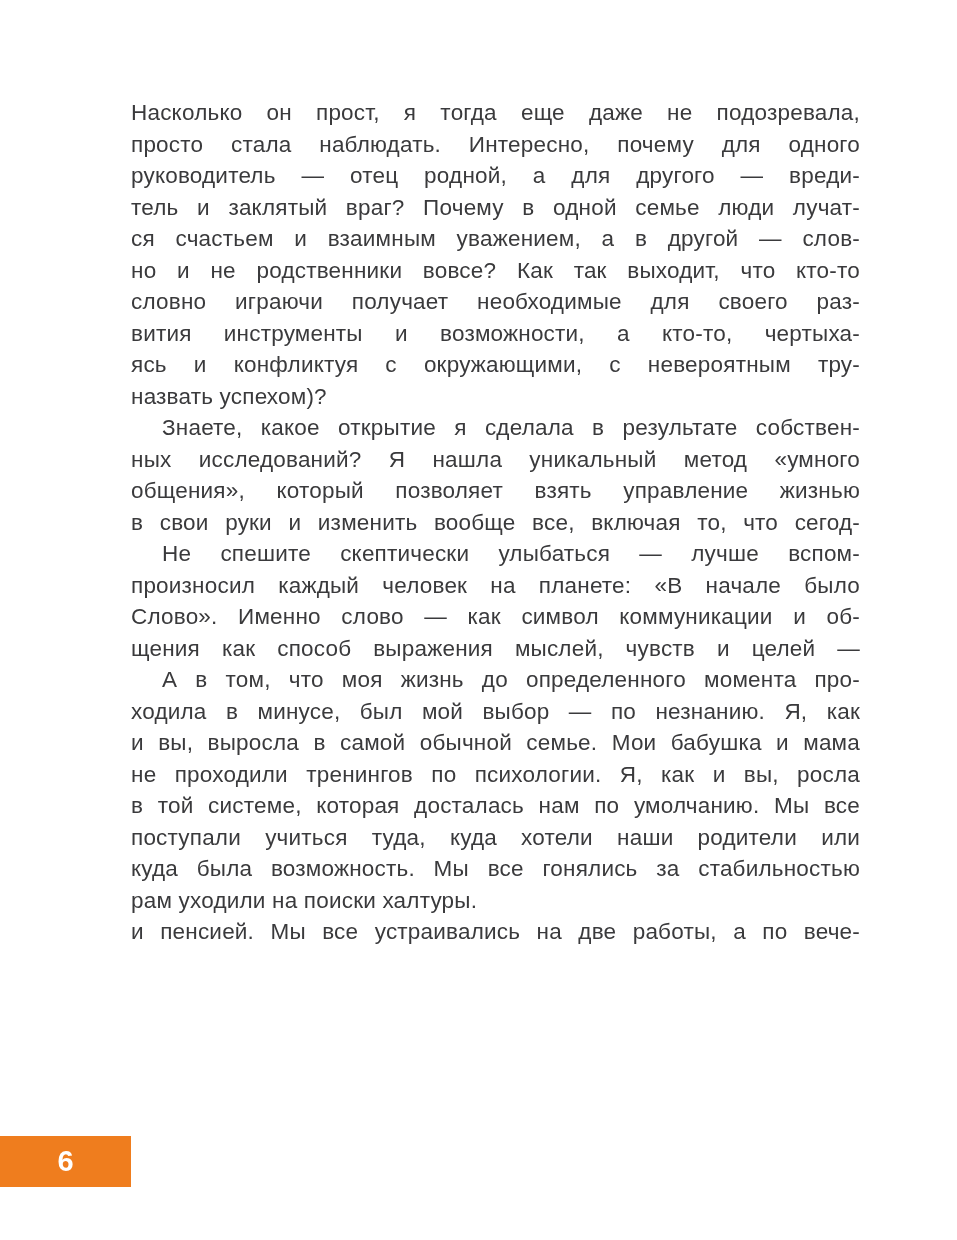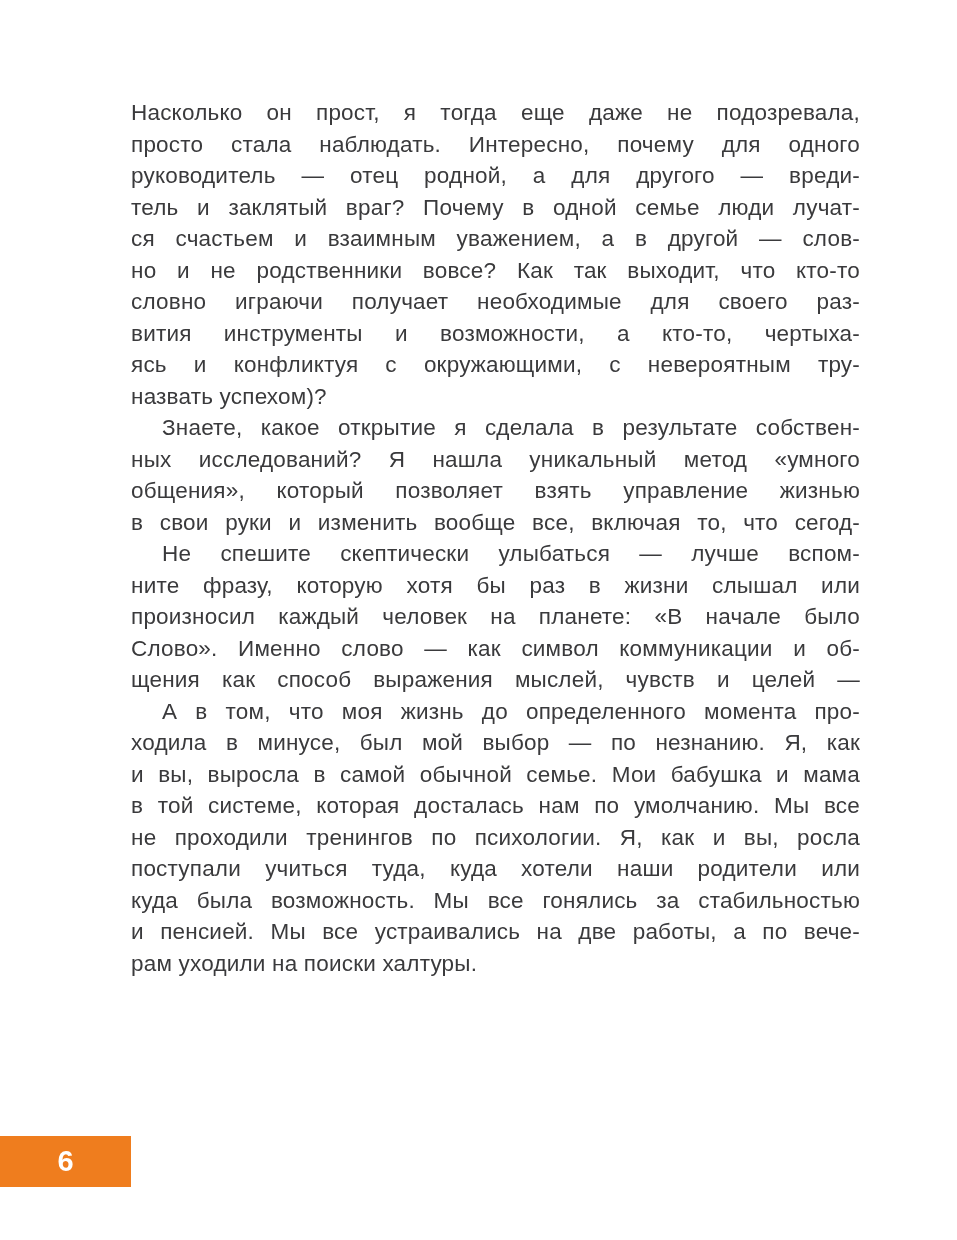--- a/index.html
+++ b/index.html
@@ -63,33 +63,32 @@
       <div class="line last">назвать успехом)?</div>
     </div>
     <div class="paragraph indented">
       <div class="line first">Знаете, какое открытие я сделала в результате собствен-</div>
       <div class="line">ных исследований? Я нашла уникальный метод «умного</div>
       <div class="line">общения», который позволяет взять управление жизнью</div>
       <div class="line">в свои руки и изменить вообще все, включая то, что сегод-</div>
     </div>
     <div class="paragraph indented">
       <div class="line first">Не спешите скептически улыбаться — лучше вспом-</div>
-      <div class="line">ните фразу, которую хотя бы раз в жизни слышал или</div>
       <div class="line">произносил каждый человек на планете: «В начале было</div>
       <div class="line">Слово». Именно слово — как символ коммуникации и об-</div>
       <div class="line">щения как способ выражения мыслей, чувств и целей —</div>
     </div>
     <div class="paragraph indented">
       <div class="line first">А в том, что моя жизнь до определенного момента про-</div>
       <div class="line">ходила в минусе, был мой выбор — по незнанию. Я, как</div>
       <div class="line">и вы, выросла в самой обычной семье. Мои бабушка и мама</div>
+      <div class="line">не проходили тренингов по психологии. Я, как и вы, росла</div>
       <div class="line">в той системе, которая досталась нам по умолчанию. Мы все</div>
-      <div class="line">не проходили тренингов по психологии. Я, как и вы, росла</div>
       <div class="line">поступали учиться туда, куда хотели наши родители или</div>
       <div class="line">куда была возможность. Мы все гонялись за стабильностью</div>
+      <div class="line last">рам уходили на поиски халтуры.</div>
       <div class="line">и пенсией. Мы все устраивались на две работы, а по вече-</div>
-      <div class="line last">рам уходили на поиски халтуры.</div>
     </div>
   </main>
 
 <div class="page-num-box" style="background: rgb(239, 125, 30);">
   <span>6</span>
 </div>
 
 </body></html>

